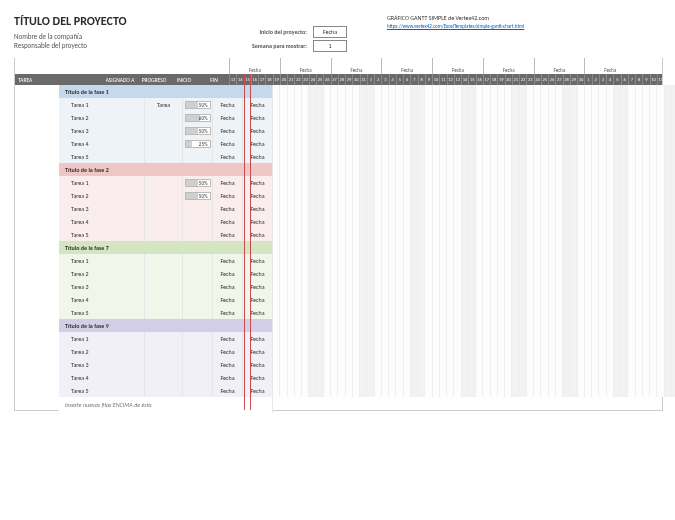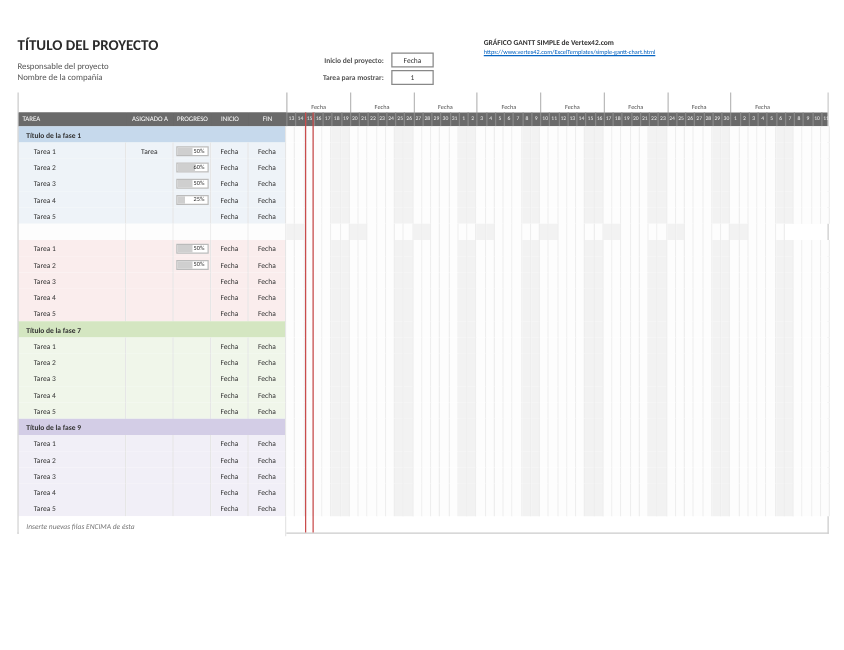--- a/index.html
+++ b/index.html
@@ -5,33 +5,33 @@
   * { box-sizing: border-box; margin: 0; padding: 0; }
   body {
     font-family: "Segoe UI", Calibri, Arial, sans-serif;
     background: #fff;
     width: 675px;
     height: 520px;
     overflow: hidden;
     font-size: 7px;
     color: #333;
   }
-  .page { padding: 30px 0 0 14px; }
+  .page { padding: 14px 0 0 14px; }
   .header-row { display: flex; gap: 40px; }
   .title-block { width: 195px; }
   .title { font-size: 12px; font-weight: bold; color: #2b2b2b; margin-bottom: 4px; }
   .subtitle { font-size: 7px; color: #555; line-height: 1.3; }
   .controls { display: flex; flex-direction: column; gap: 2px; margin-top: 12px; }
   .ctrl-row { display: flex; align-items: center; gap: 6px; }
   .ctrl-label { font-size: 6px; width: 58px; text-align: right; color: #555; font-weight: bold; }
   .ctrl-box {
     border: 1px solid #888; background: #fff; width: 34px; height: 12px;
     font-size: 6px; display: flex; align-items: center; justify-content: center;
   }
-  .credit { font-size: 6px; font-weight: bold; color: #333; }
+  .credit { font-size: 6px; font-weight: normal; color: #333; }
   .credit-link { font-size: 5px; color: #0563c1; text-decoration: underline; margin-top: 1px; }
 
   
   .gantt { border: 1px solid #ccc; border-top: none; margin-top: 6px; width: 649px; }
   .timeline-header {
     display: grid;
     grid-template-columns: 86px 38px 30px 30px 30px repeat(60, 7.25px);
     align-items: stretch;
     height: 16px;
   }
@@ -53,21 +53,21 @@
     height: 100%; display: flex; align-items: center; text-transform: uppercase;
   }
   .daysrow .th.center { justify-content: center; padding: 0; }
   .daycell {
     text-align: center; color: #eee; border-left: 1px solid #888;
     height: 100%; display: flex; align-items: center; justify-content: center;
   }
   .row {
     display: grid;
     grid-template-columns: 86px 38px 30px 30px 30px repeat(60, 7.25px);
-    height: 13px; align-items: stretch;
+    height: 13px; align-items: stretch; margin-left: 44px;
   }
   .row .cell {
     border-right: 1px solid #e6e6e6;
     font-size: 6px; display: flex; align-items: center;
     padding-left: 6px; background: #fff;
   }
   .row .cell.center { justify-content: center; padding: 0; }
   .row .gcell {
     border-right: 1px solid #eee; background: #fdfdfd; position: relative;
   }
@@ -103,30 +103,30 @@
   .bar-done { background: #b0b0b0; }
   .bar-todo { background: #7a6aa8; }
 </style>
 </head>
 <body>
 
 <div class="page">
   <div class="header-row">
     <div class="title-block">
       <div class="title">TÍTULO DEL PROYECTO</div>
+      <div class="subtitle">Nombre de la compañía</div>
       <div class="subtitle">Responsable del proyecto</div>
-      <div class="subtitle">Nombre de la compañía</div>
     </div>
     <div class="controls">
       <div class="ctrl-row">
         <div class="ctrl-label">Inicio del proyecto:</div>
         <div class="ctrl-box">Fecha</div>
       </div>
       <div class="ctrl-row">
-        <div class="ctrl-label">Tarea para mostrar:</div>
+        <div class="ctrl-label">Semana para mostrar:</div>
         <div class="ctrl-box">1</div>
       </div>
     </div>
     <div>
       <div class="credit">GRÁFICO GANTT SIMPLE de Vertex42.com</div>
       <div class="credit-link">https://www.vertex42.com/ExcelTemplates/simple-gantt-chart.html</div>
     </div>
   </div>
 
   <div class="gantt grid-wrap">
@@ -625,20 +625,21 @@
           <div class="gcell"></div>
           <div class="gcell"></div>
           <div class="gcell shade"></div>
           <div class="gcell shade"></div>
           <div class="gcell"></div>
           <div class="gcell"></div>
           <div class="gcell"></div>
           <div class="gcell"></div>
         </div>
         <div class="row phaserow">
+          <div class="cell phase2" style="grid-column: 1 / 6;">Título de la fase 2</div>
           <div class="gcell"></div>
           <div class="gcell"></div>
           <div class="gcell"></div>
           <div class="gcell"></div>
           <div class="gcell"></div>
           <div class="gcell shade"></div>
           <div class="gcell shade"></div>
           <div class="gcell"></div>
           <div class="gcell"></div>
           <div class="gcell"></div>

